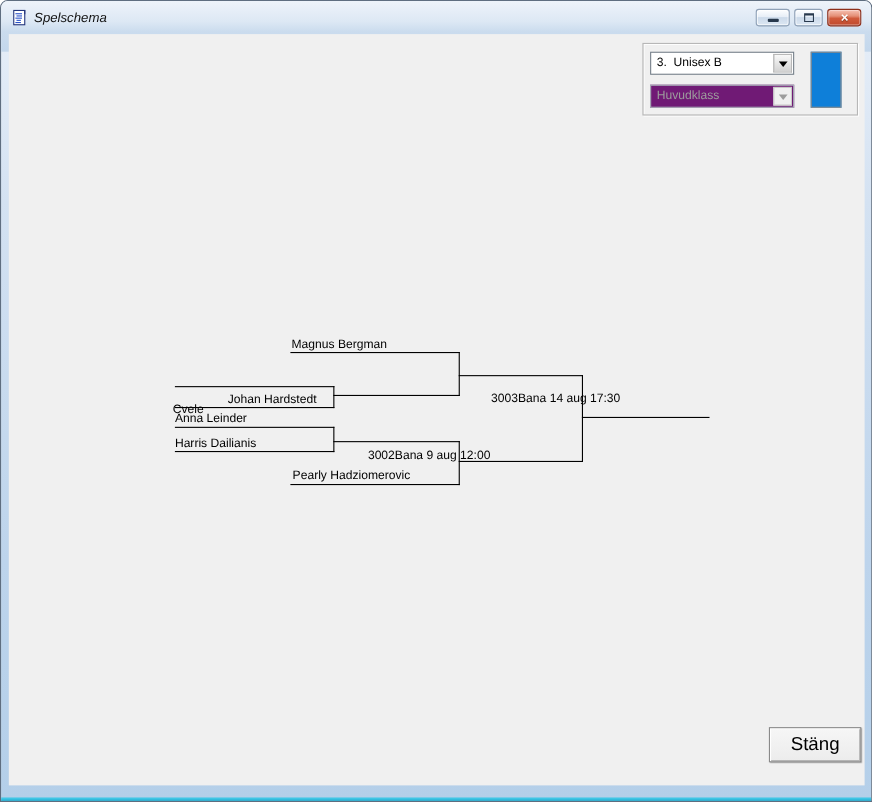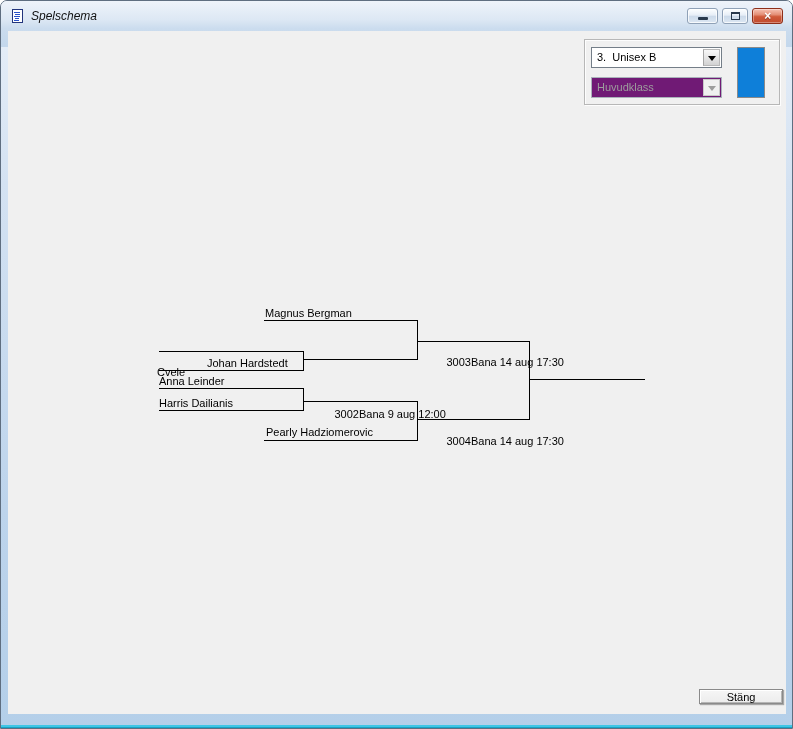--- a/index.html
+++ b/index.html
@@ -90,25 +90,25 @@
   
   .bracket{position:absolute;left:0;top:0;width:778px;height:683px;}
   .hl{position:absolute;height:1px;background:#000;}
   .vl{position:absolute;width:1px;background:#000;}
   .pname{position:absolute;font-size:11px;color:#000;white-space:pre;}
   .mlabel{position:absolute;font-size:11px;color:#000;white-space:pre;}
   .mlabel .sched{}
 
   
   .close-window-btn{
-    position:absolute;left:691px;top:658px;width:84px;height:15px;
+    position:absolute;left:691px;top:630px;width:84px;height:32px;
     background:linear-gradient(180deg,#f6f6f6,#ececec);
     border:1px solid #8a8a8a;
     box-shadow:inset 1px 1px 0 #ffffff, inset -1px -1px 0 #b5b5b5, 1px 1px 1px rgba(0,0,0,.3);
-    font-size:11px;color:#000;
+    font-size:17px;color:#000;
     display:flex;align-items:center;justify-content:center;
   }
 </style>
 </head>
 <body>
 
 <div class="window">
 
   <div class="titlebar">
     <span class="app-icon">
@@ -178,23 +178,20 @@
       <div class="vl" style="left:409px;top:289px;height:40px;"></div>
       <div class="vl" style="left:409px;top:370px;height:40px;"></div>
       <div class="vl" style="left:521px;top:310px;height:79px;"></div>
 
       <span class="mlabel" style="left:302px;top:365px;">
         <span class="num">3002</span><span class="sched">Bana 9 aug 12:00</span>
       </span>
       <span class="mlabel" style="left:414px;top:313px;">
         <span class="num">3003</span><span class="sched">Bana 14 aug 17:30</span>
       </span>
-      <span class="mlabel" style="left:414px;top:392px;">
-        <span class="num">3004</span><span class="sched">Bana 14 aug 17:30</span>
-      </span>
 
     </div>
 
     <button class="close-window-btn">Stäng</button>
 
   </div>
 
   <div class="bottom-edge"></div>
 
 </div>

